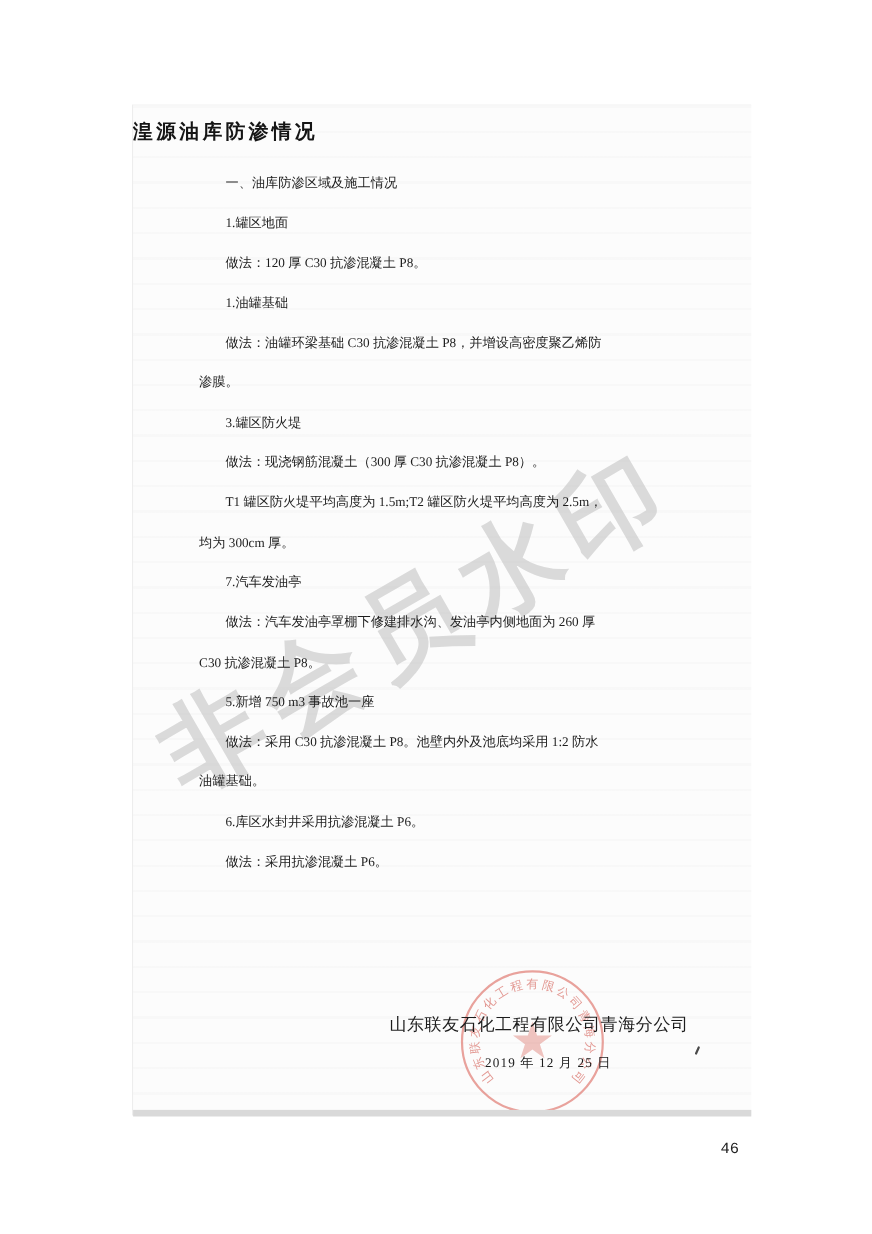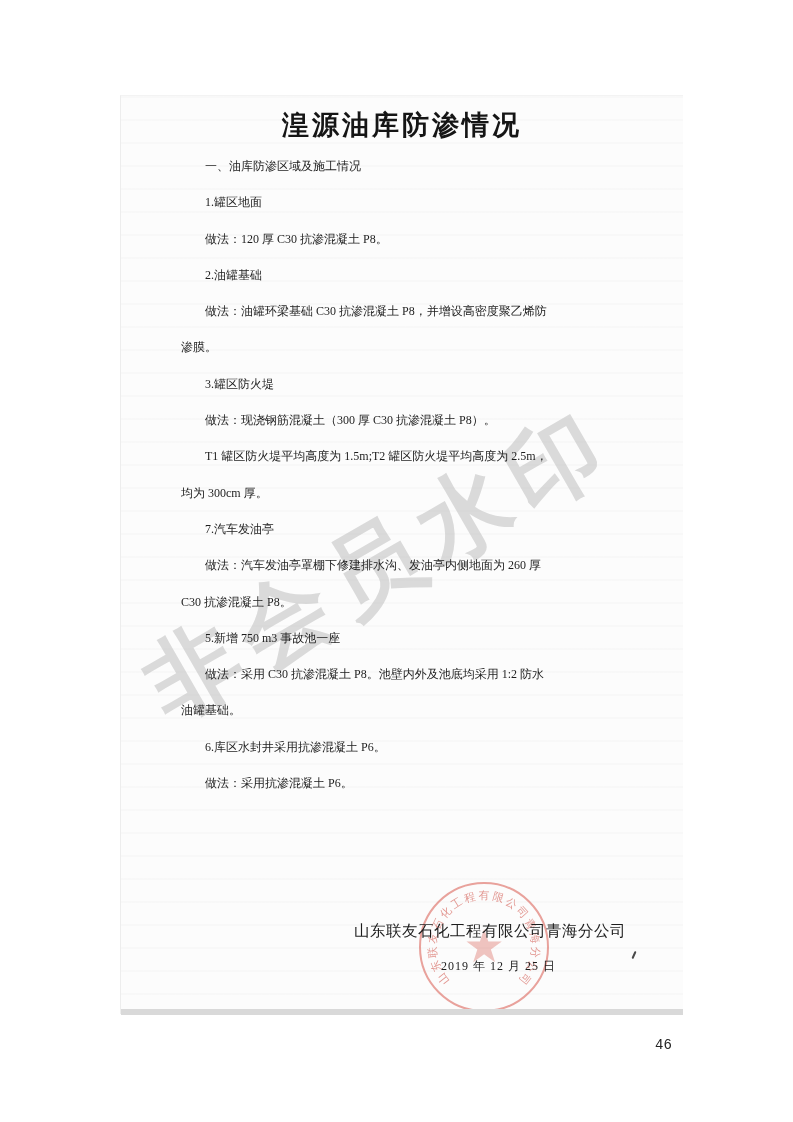--- a/index.html
+++ b/index.html
@@ -37,22 +37,21 @@
     white-space: nowrap;
     color: #bfbfbf;
     opacity: 0.55;
     z-index: 1;
     pointer-events: none;
   }
 
   .title {
     position: absolute;
     left: 0; top: 11px; width: 100%;
-    text-align: center;
-    font-size: 27px;
+    font-size: 18px;
     font-weight: bold;
     letter-spacing: 3px;
     color: #151515;
     z-index: 3;
   }
 
   .body-text {
     position: absolute;
     left: 60px; top: 52px;
     width: 454px;
@@ -147,21 +146,21 @@
   <div class="page">
 
     <div class="watermark">非会员水印</div>
 
     <h1 class="title">湟源油库防渗情况</h1>
 
     <div class="body-text" id="lines">
         <div class="line indent">一、油库防渗区域及施工情况</div>
         <div class="line indent">1.罐区地面</div>
         <div class="line indent">做法：120 厚 C30 抗渗混凝土 P8。</div>
-        <div class="line indent">2.油罐基础</div>
+        <div class="line indent">1.油罐基础</div>
         <div class="line indent">做法：油罐环梁基础 C30 抗渗混凝土 P8，并增设高密度聚乙烯防</div>
         <div class="line">渗膜。</div>
         <div class="line indent">3.罐区防火堤</div>
         <div class="line indent">做法：现浇钢筋混凝土（300 厚 C30 抗渗混凝土 P8）。</div>
         <div class="line indent">T1 罐区防火堤平均高度为 1.5m;T2 罐区防火堤平均高度为 2.5m，</div>
         <div class="line">均为 300cm 厚。</div>
         <div class="line indent">7.汽车发油亭</div>
         <div class="line indent">做法：汽车发油亭罩棚下修建排水沟、发油亭内侧地面为 260 厚</div>
         <div class="line">C30 抗渗混凝土 P8。</div>
         <div class="line indent">5.新增 750 m3 事故池一座</div>

